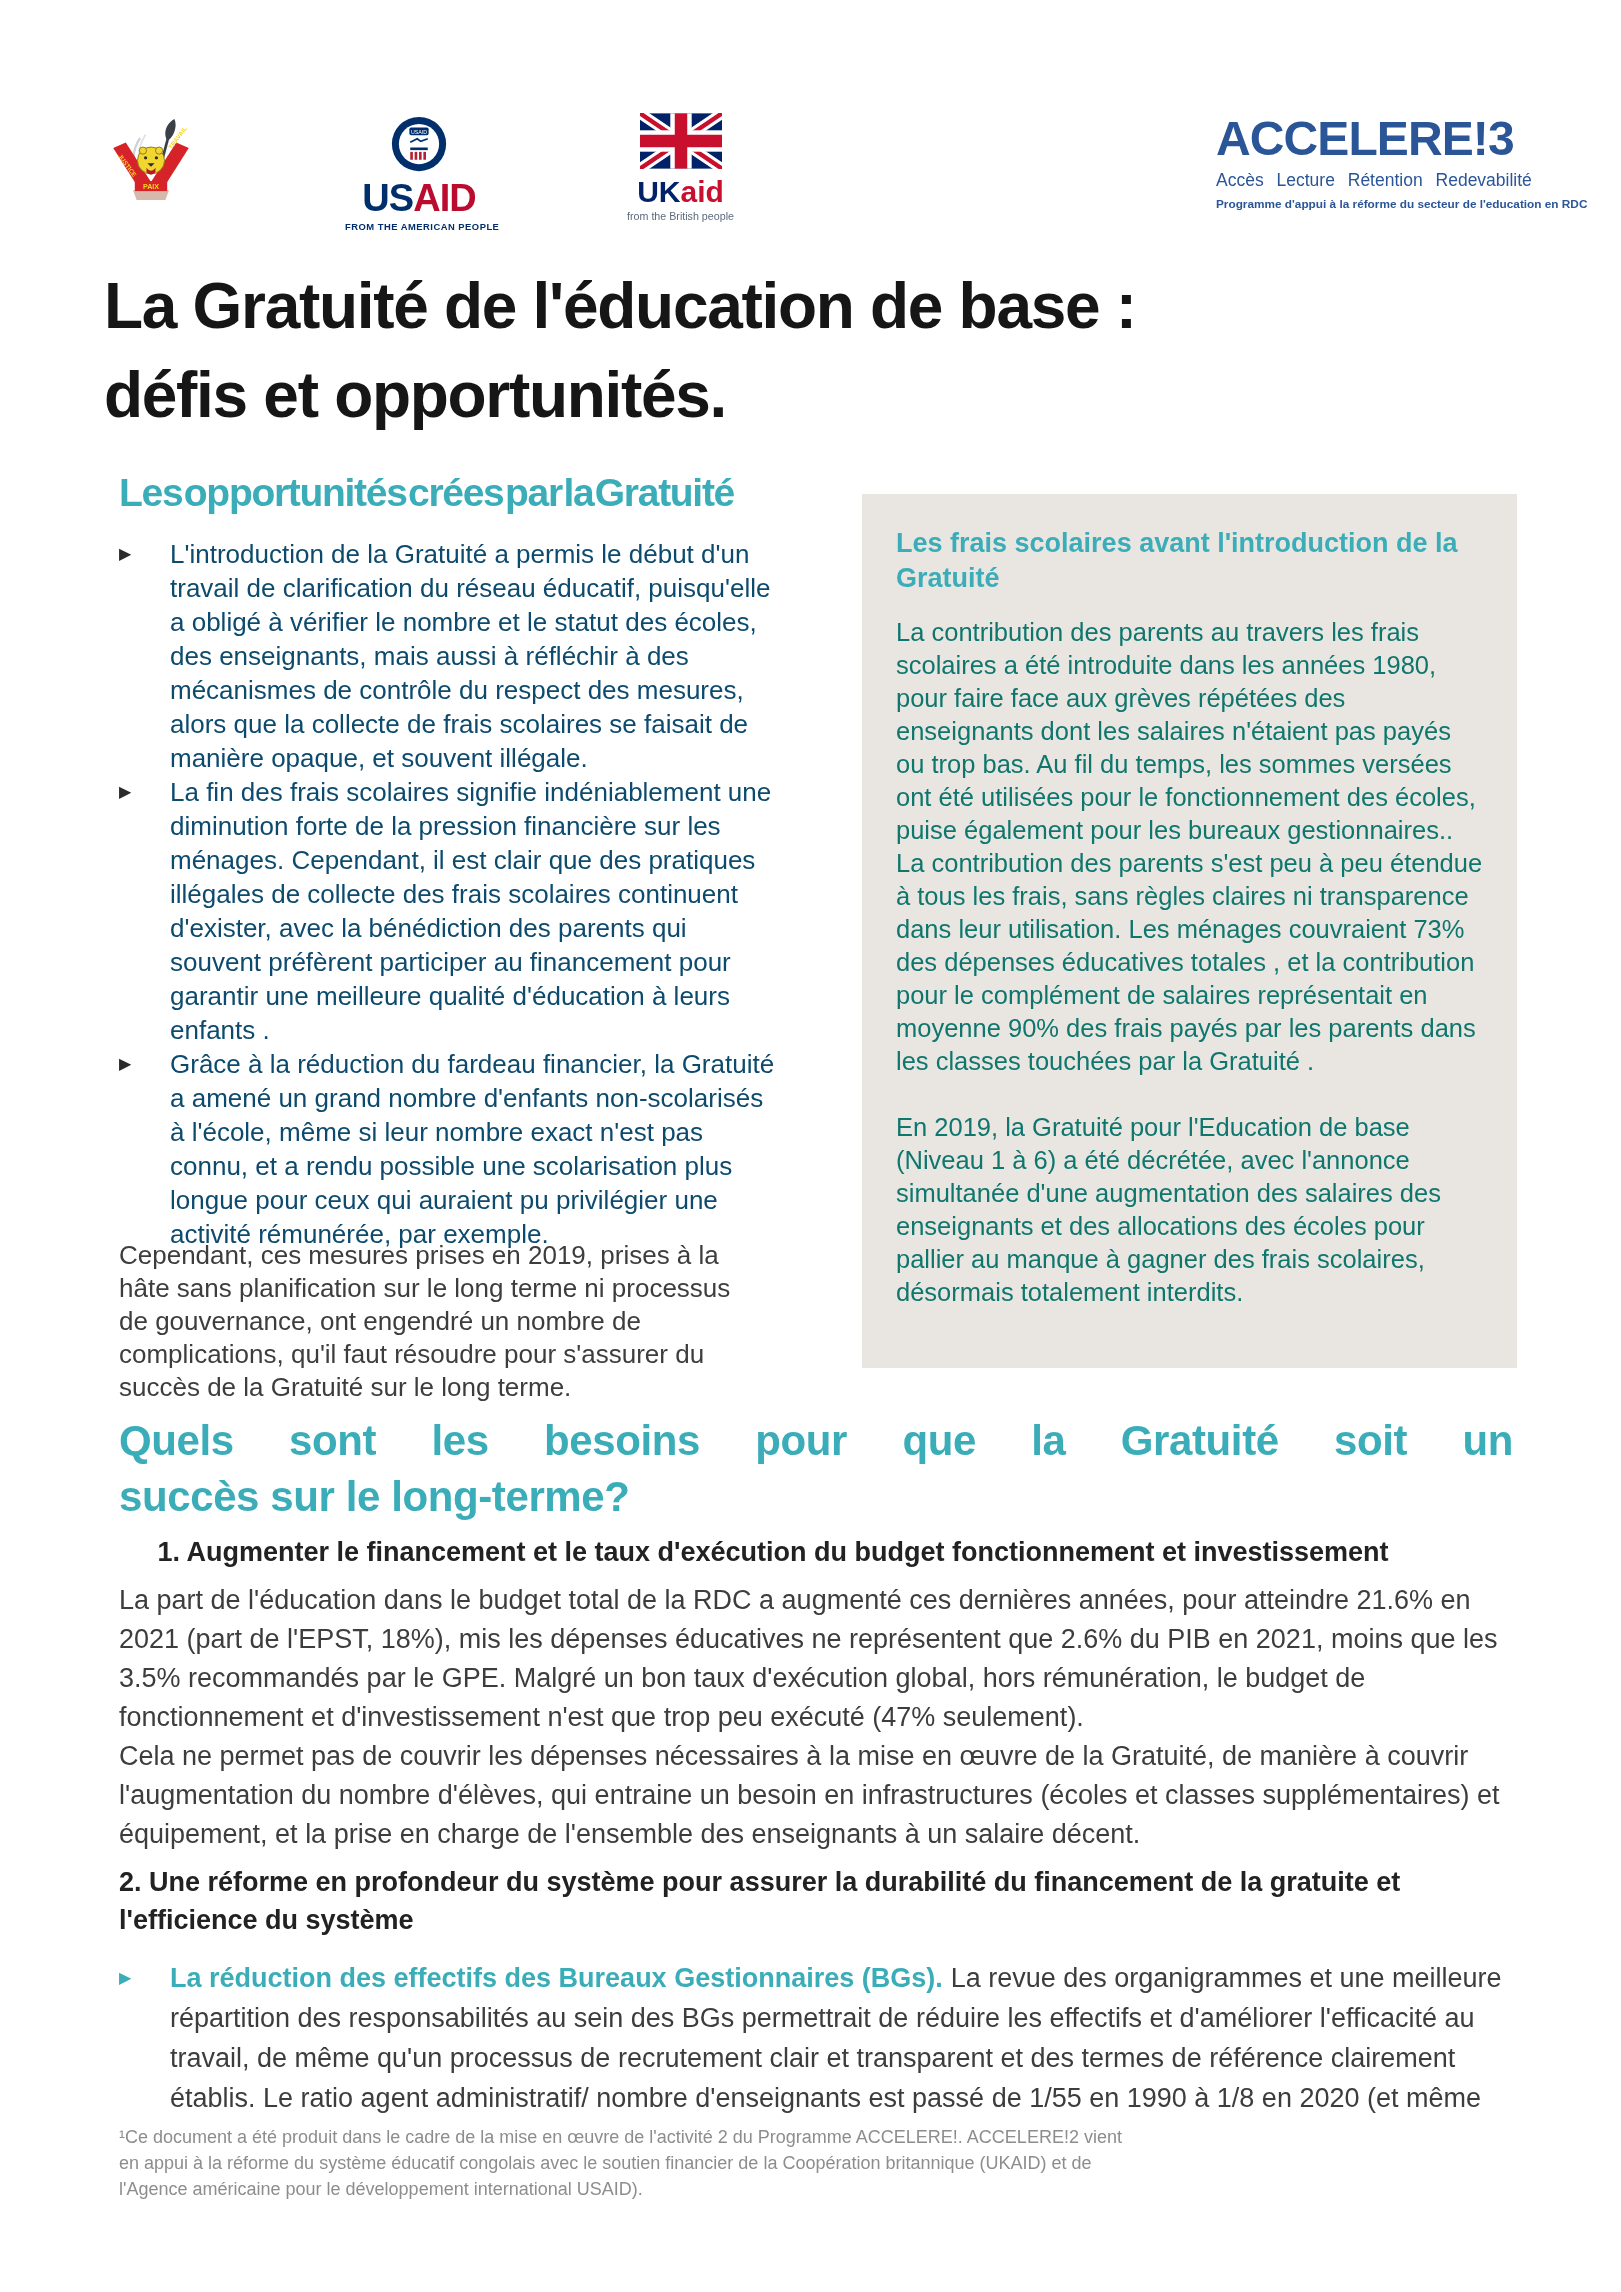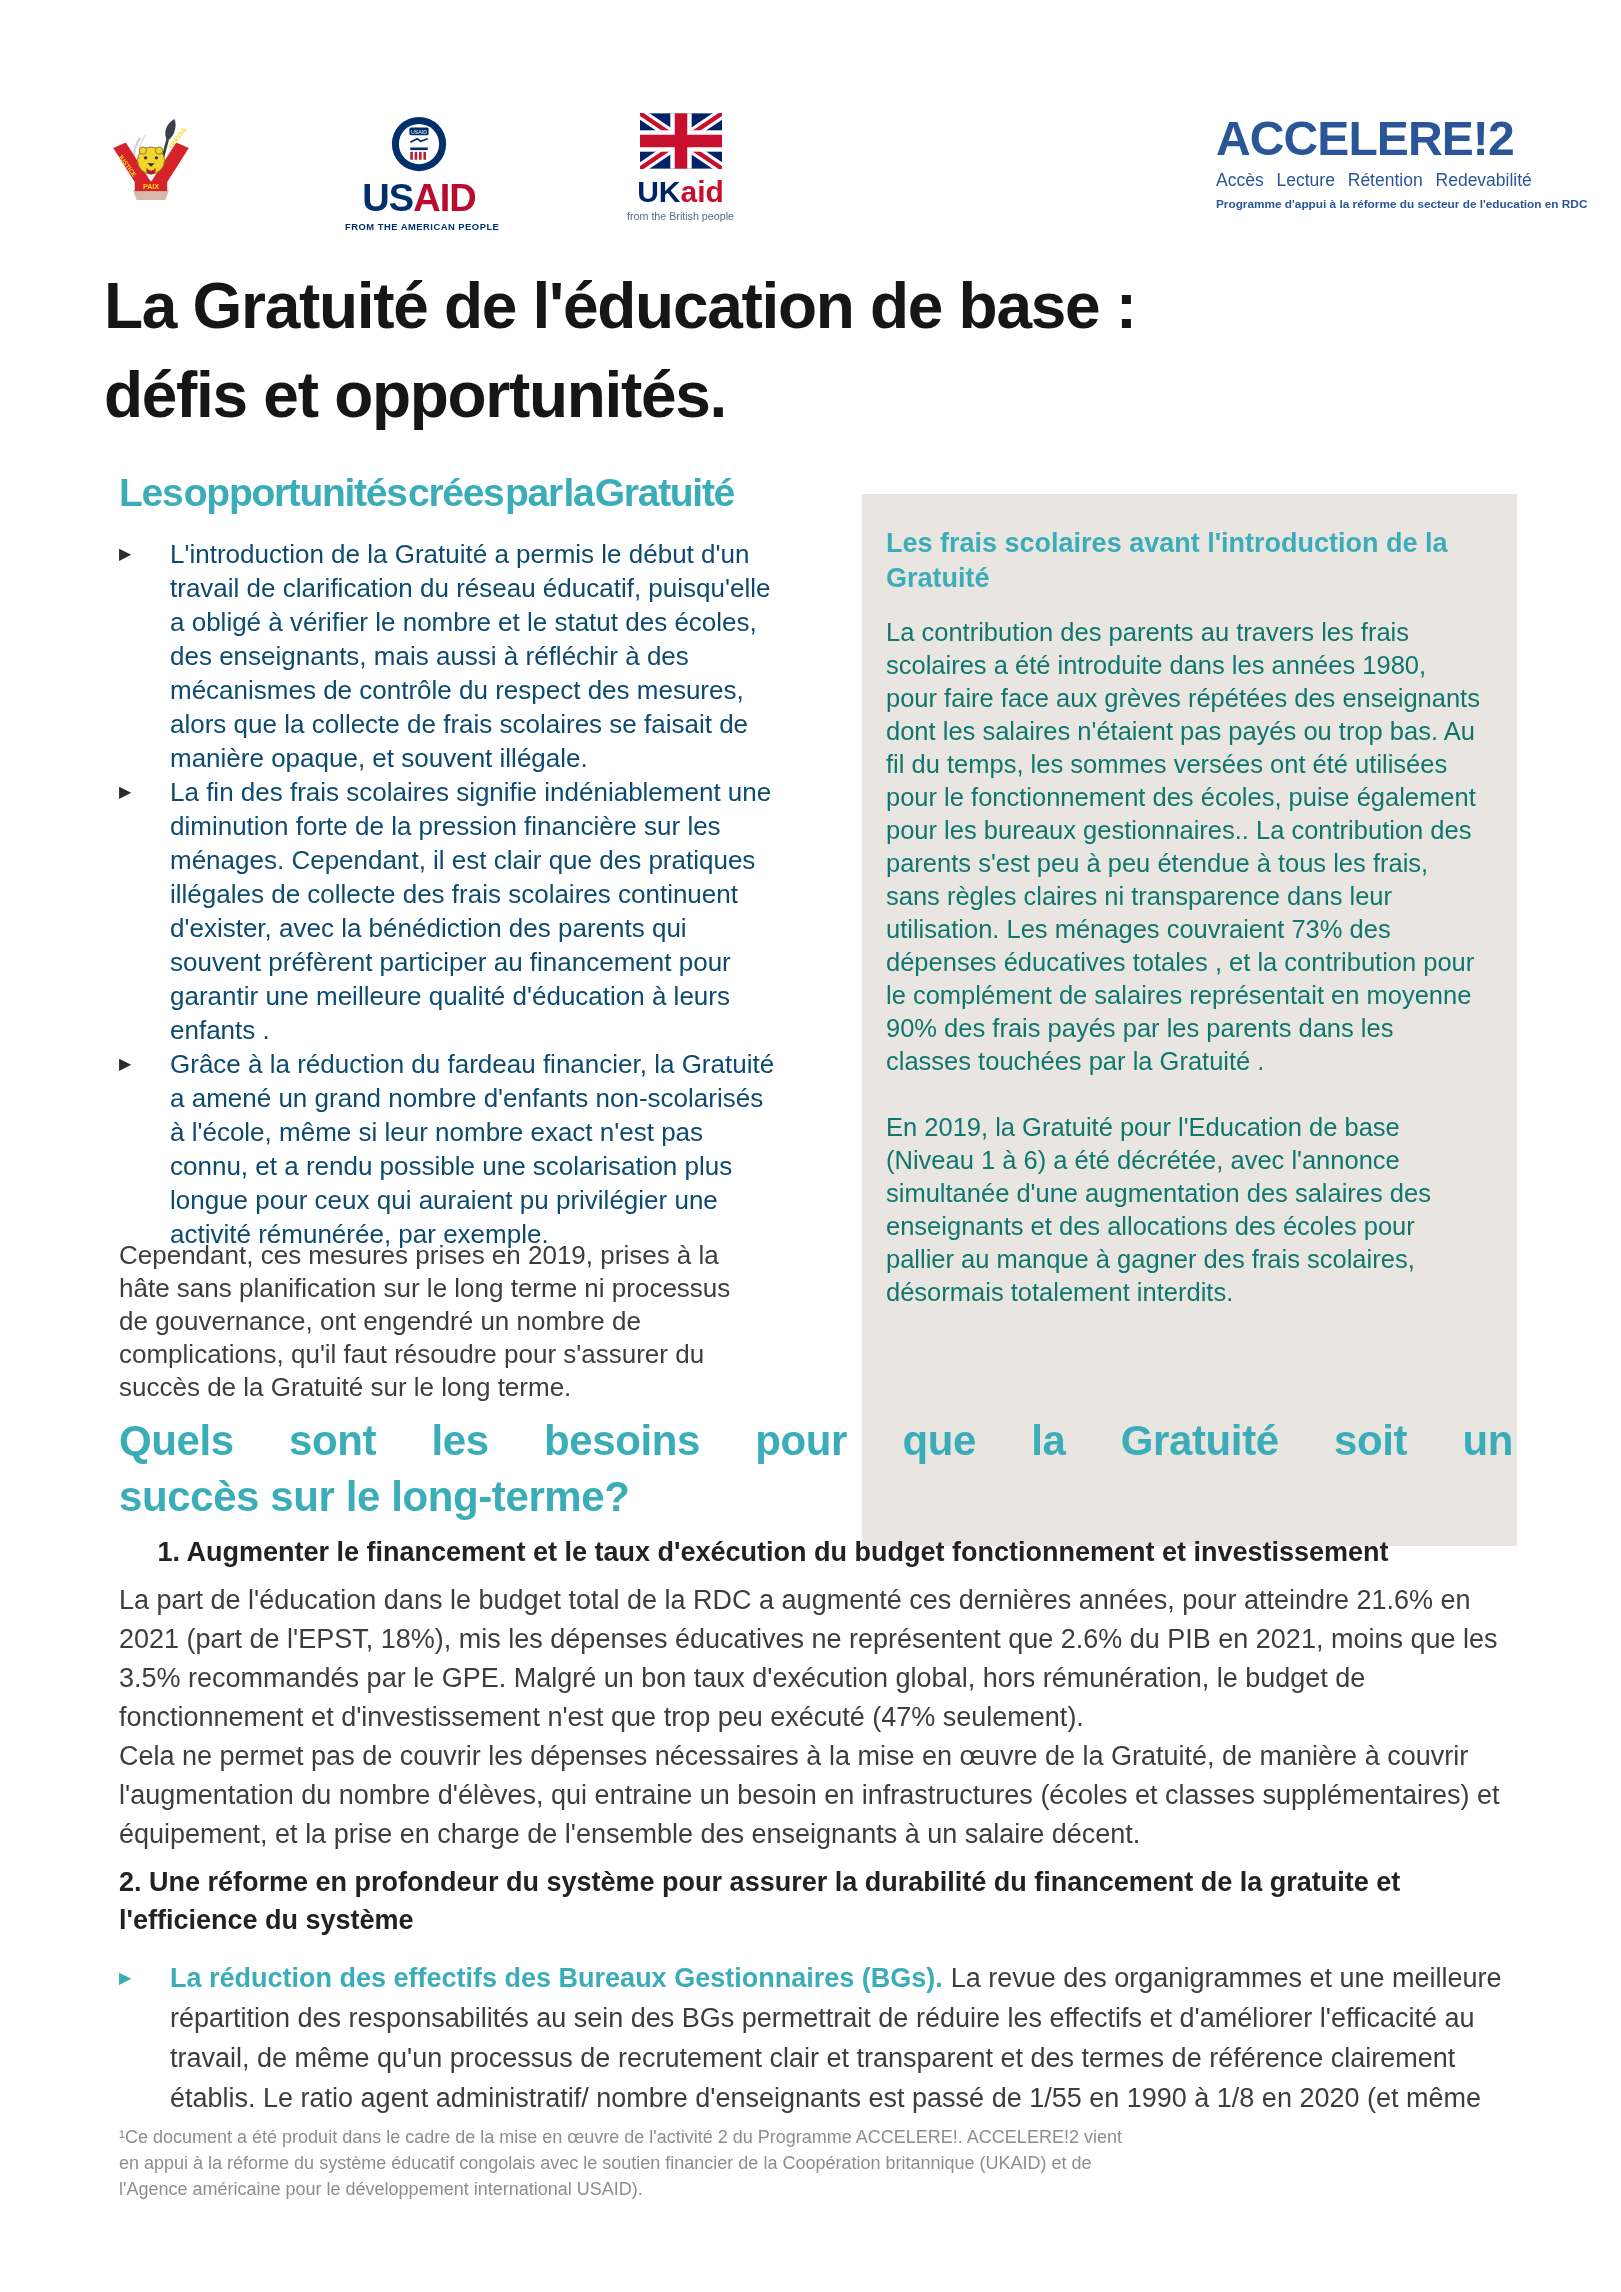--- a/index.html
+++ b/index.html
@@ -24,22 +24,22 @@
     color:#161616;line-height:89px;letter-spacing:-1.3px;}
   .left-heading{left:119px;top:472px;width:770px;font-size:39px;font-weight:bold;
     color:#3aadb8;letter-spacing:-1.3px;word-spacing:-8px;line-height:1.1;}
   
   .bullets{left:119px;top:537px;width:727px;}
   .bullet-item{display:flex;align-items:flex-start;}
   .bullet-marker{width:51px;flex:0 0 51px;font-size:16px;line-height:34px;color:#2b2b2b;}
   .bullet-text{width:609px;font-size:26px;line-height:34px;color:#0c4a6e;}
   .closing-para{left:119px;top:1239px;width:627px;font-size:26px;line-height:33px;color:#3d3d3d;}
   
-  .side-box{left:862px;top:494px;width:655px;height:1052px;background:#e9e6e1;
-    box-sizing:border-box;padding:27px 34px 0 24px;}
+  .side-box{left:862px;top:494px;width:655px;height:874px;background:#e9e6e1;
+    box-sizing:border-box;padding:27px 34px 0 34px;}
   .side-heading{font-size:27px;font-weight:bold;color:#3aadb8;line-height:35px;margin:5.4px 0 19.7px 0;}
   .side-para{font-size:25.5px;line-height:33px;color:#0f766e;}
   .side-para + .side-para{margin-top:33px;}
   
   .needs-heading{left:119px;top:1413px;width:1394px;color:#3aadb8;font-weight:bold;
     font-size:42px;line-height:56px;letter-spacing:-0.4px;}
   .needs-line1{text-align:justify;text-align-last:justify;}
   .point-heading{left:119px;width:1308px;font-size:27px;font-weight:bold;color:#222222;line-height:38px;}
   .p1h{top:1533px;} .p2h{top:1863px;}
   .point-body{left:119px;top:1581px;width:1394px;font-size:27px;line-height:39px;
@@ -104,21 +104,21 @@
     <rect x="34" width="24" height="62" fill="#ffffff"></rect>
     <rect y="19" width="92" height="24" fill="#ffffff"></rect>
     <rect x="39" width="14" height="62" fill="#c8102e"></rect>
     <rect y="24" width="92" height="14" fill="#c8102e"></rect>
   </svg>
   <div class="ukaid-word"><span class="uk">UK</span><span class="aid">aid</span></div>
   <div class="ukaid-tag">from the British people</div>
 </div>
 
 <div class="abs" style="left:1216px;top:115px;width:315px;">
-  <div class="acc-word">ACCELERE!2</div>
+  <div class="acc-word">ACCELERE!3</div>
   <div class="acc-tag">Accès Lecture Rétention Redevabilité</div>
   <div class="acc-sub">Programme d'appui à la réforme du secteur de l'education en RDC</div>
 </div>
 
 <h1 class="abs doc-title" style="margin:0;">La Gratuité de l'éducation de base : défis et opportunités.</h1>
 
 <h2 class="abs left-heading" style="margin:0;">Les opportunités crées par la Gratuité</h2>
 
 <div class="abs bullets">
   <div class="bullet-item">

